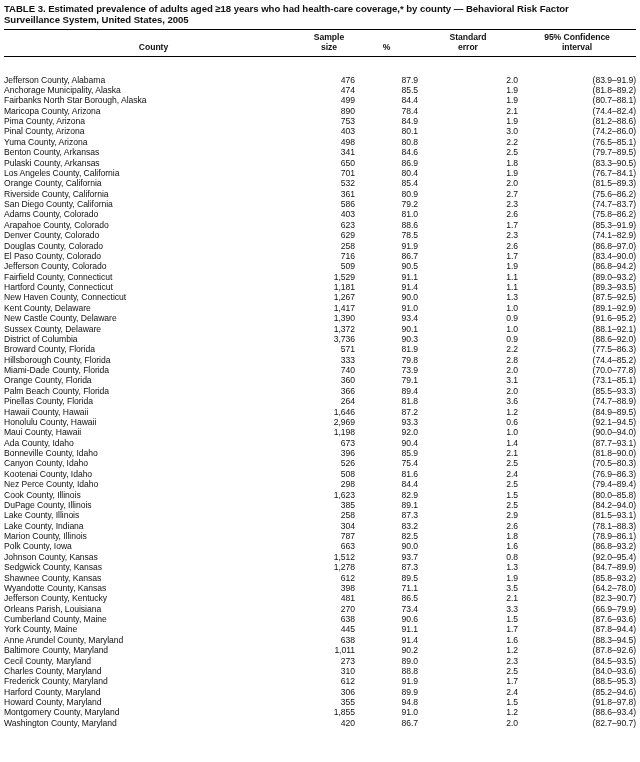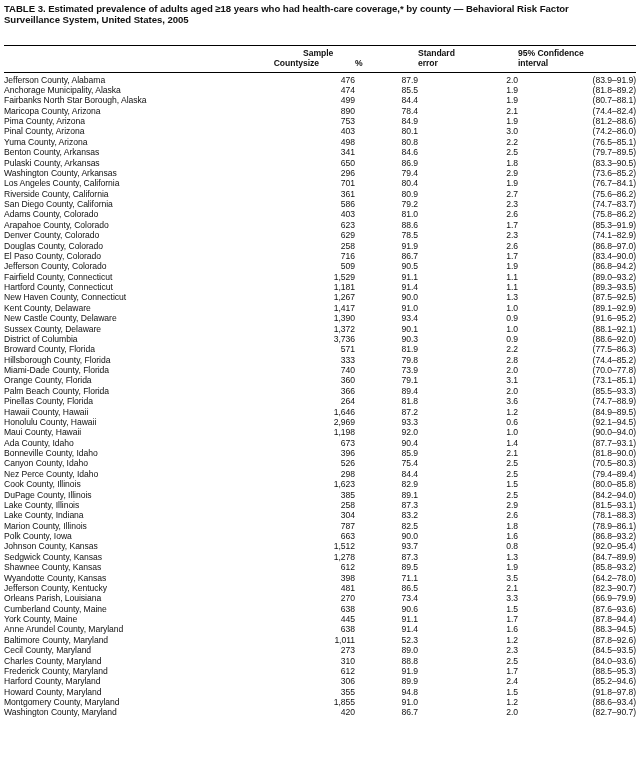--- a/index.html
+++ b/index.html
@@ -9,56 +9,56 @@
     color: #111;
     -webkit-font-smoothing: antialiased;
   }
   .page { padding: 3px 4px 0 4px; }
 
   .title {
     font-weight: bold;
     font-size: 9.6px;
     line-height: 11px;
     letter-spacing: -0.05px;
-    padding-bottom: 20px;
+    padding-bottom: 4px;
     border-bottom: 1.5px solid #000;
   }
   .title div { white-space: nowrap; }
 
   table {
     width: 100%;
     border-collapse: collapse;
     table-layout: fixed;
   }
   thead th {
     font-weight: bold;
     font-size: 8.6px;
     line-height: 9.8px;
     vertical-align: bottom;
     padding: 3px 0 3px 0;
     border-bottom: 1px solid #000;
     white-space: pre-line;
     letter-spacing: -0.05px;
   }
-  th.c0 { text-align: right; }
-  th.c1, th.c2, th.c3, th.c4 { text-align: left; }
+  th.c0 { text-align: center; }
+  th.c1, th.c2, th.c3, th.c4 { text-align: center; }
 
   tbody td {
     font-size: 8.6px;
     line-height: 10.38px;
     padding: 0;
     white-space: nowrap;
     overflow: hidden;
     letter-spacing: -0.05px;
   }
   td.c0 { text-align: left; }
   td.c1, td.c2, td.c3, td.c4 { text-align: right; }
 
   tbody { padding-top: 1px; }
-  tbody tr:first-child td { padding-top: 2px; }
+  tbody tr:first-child td { padding-top: 18px; }
 </style>
 </head>
 <body>
 
 <div class="page">
   <div class="title">
     <div>TABLE 3. Estimated prevalence of adults aged ≥18 years who had health-care coverage,* by county — Behavioral Risk Factor</div>
     <div>Surveillance System, United States, 2005</div>
   </div>
 
@@ -140,34 +140,34 @@
           <td class="c4">(79.7–89.5)</td>
         </tr>
         <tr>
           <td class="c0">Pulaski County, Arkansas</td>
           <td class="c1">650</td>
           <td class="c2">86.9</td>
           <td class="c3">1.8</td>
           <td class="c4">(83.3–90.5)</td>
         </tr>
         <tr>
-          <td class="c0">Washington County, Arkansas</td>
-          <td class="c1">296</td>
-          <td class="c2">79.4</td>
-          <td class="c3">2.9</td>
-          <td class="c4">(73.6–85.2)</td>
-        </tr>
-        <tr>
           <td class="c0">Los Angeles County, California</td>
           <td class="c1">701</td>
           <td class="c2">80.4</td>
           <td class="c3">1.9</td>
           <td class="c4">(76.7–84.1)</td>
         </tr>
         <tr>
+          <td class="c0">Orange County, California</td>
+          <td class="c1">532</td>
+          <td class="c2">85.4</td>
+          <td class="c3">2.0</td>
+          <td class="c4">(81.5–89.3)</td>
+        </tr>
+        <tr>
           <td class="c0">Riverside County, California</td>
           <td class="c1">361</td>
           <td class="c2">80.9</td>
           <td class="c3">2.7</td>
           <td class="c4">(75.6–86.2)</td>
         </tr>
         <tr>
           <td class="c0">San Diego County, California</td>
           <td class="c1">586</td>
           <td class="c2">79.2</td>
@@ -343,20 +343,27 @@
           <td class="c4">(81.8–90.0)</td>
         </tr>
         <tr>
           <td class="c0">Canyon County, Idaho</td>
           <td class="c1">526</td>
           <td class="c2">75.4</td>
           <td class="c3">2.5</td>
           <td class="c4">(70.5–80.3)</td>
         </tr>
         <tr>
+          <td class="c0">Kootenai County, Idaho</td>
+          <td class="c1">508</td>
+          <td class="c2">81.6</td>
+          <td class="c3">2.4</td>
+          <td class="c4">(76.9–86.3)</td>
+        </tr>
+        <tr>
           <td class="c0">Nez Perce County, Idaho</td>
           <td class="c1">298</td>
           <td class="c2">84.4</td>
           <td class="c3">2.5</td>
           <td class="c4">(79.4–89.4)</td>
         </tr>
         <tr>
           <td class="c0">Cook County, Illinois</td>
           <td class="c1">1,623</td>
           <td class="c2">82.9</td>
@@ -457,21 +464,21 @@
         <tr>
           <td class="c0">Anne Arundel County, Maryland</td>
           <td class="c1">638</td>
           <td class="c2">91.4</td>
           <td class="c3">1.6</td>
           <td class="c4">(88.3–94.5)</td>
         </tr>
         <tr>
           <td class="c0">Baltimore County, Maryland</td>
           <td class="c1">1,011</td>
-          <td class="c2">52.3</td>
+          <td class="c2">90.2</td>
           <td class="c3">1.2</td>
           <td class="c4">(87.8–92.6)</td>
         </tr>
         <tr>
           <td class="c0">Cecil County, Maryland</td>
           <td class="c1">273</td>
           <td class="c2">89.0</td>
           <td class="c3">2.3</td>
           <td class="c4">(84.5–93.5)</td>
         </tr>

